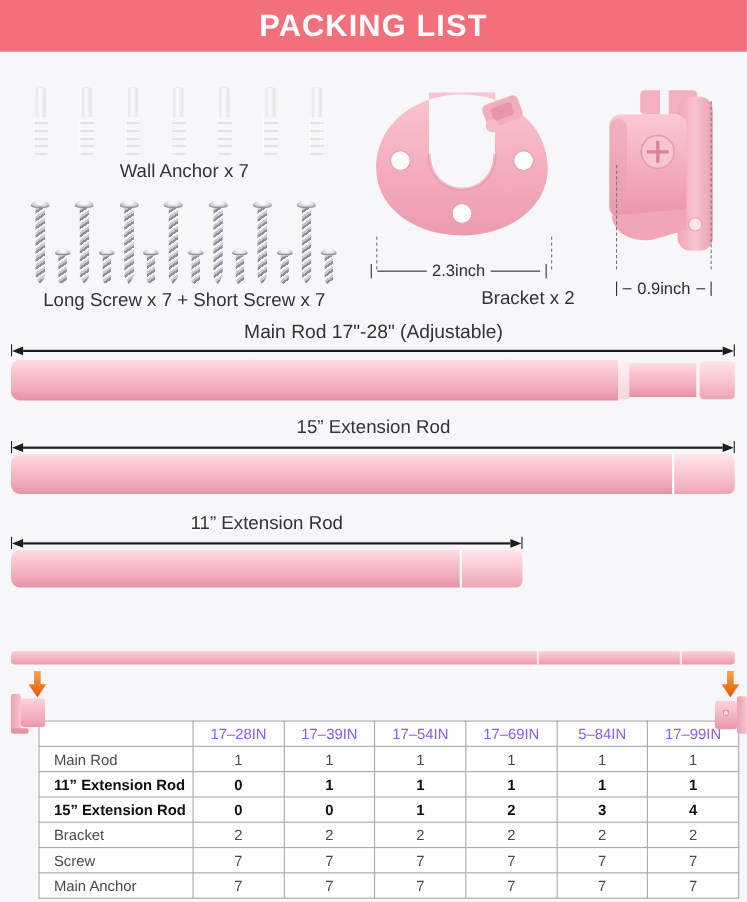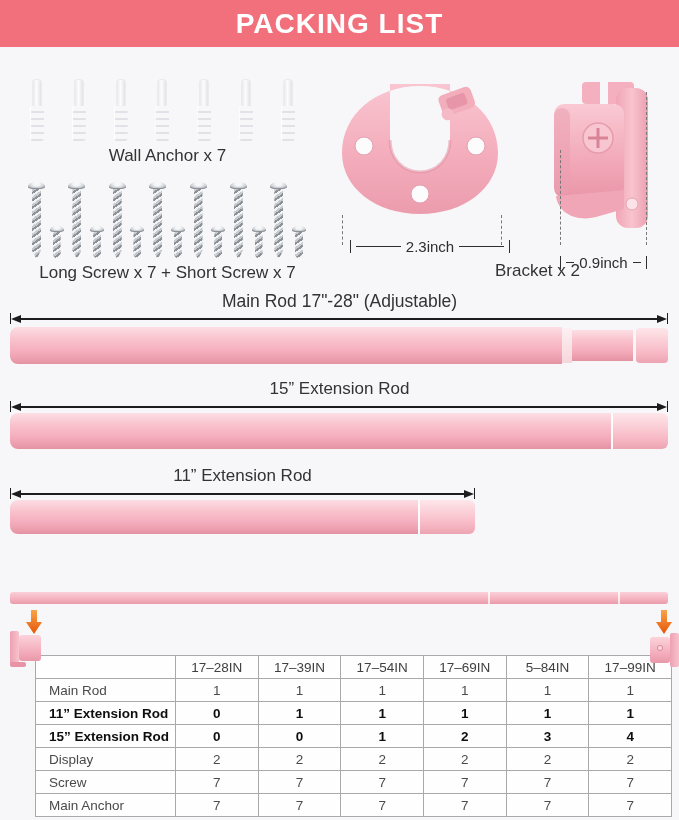--- a/index.html
+++ b/index.html
@@ -56,21 +56,21 @@
   .dn-arrow{position:absolute;width:16px;height:26px;}
   .mini-bracket{position:absolute;width:40px;height:36px;z-index:5;}
   .mb-flange{position:absolute;top:0;width:9px;height:34px;border-radius:2px;background:linear-gradient(90deg,#eda0b0,#f8c3ce);}
   .mb-lip{position:absolute;bottom:0;width:16px;height:5px;border-radius:2px;background:#e894a5;}
   .mb-body{position:absolute;top:4px;width:22px;height:26px;border-radius:3px;background:linear-gradient(180deg,#fbd3db,#f2a9b9 70%,#e898a9);}
   .mb-screw{position:absolute;width:6px;height:6px;border-radius:50%;background:#fbd9e0;box-shadow:inset 0 0 0 1px #de8b9d;}
 
   
   table.spec{position:absolute;left:35px;top:655px;width:637px;border-collapse:collapse;background:#fefefe;table-layout:fixed;font-size:13.5px;color:#4a4a4a;}
   table.spec th,table.spec td{border:1px solid #a9a9a9;height:22px;padding:0;text-align:center;font-weight:400;}
-  table.spec th{color:#404040;}
+  table.spec th{color:#8b5cf6;}
   table.spec td.rowlabel{text-align:left;padding-left:13px;}
   table.spec tr.bold td{font-weight:700;color:#0e0e0e;}
 
   svg{display:block;}
 </style>
 </head>
 <body>
 
 <div id="stage">
 
@@ -231,35 +231,35 @@
     <path d="M10 116 C12 134 32 142 50 137 L78 129 L78 110 Z" fill="#f0a6b6"></path>
     <circle cx="52" cy="58" r="15" fill="#f8c6d1" stroke="#e79cae" stroke-width="1.5"></circle>
     <path d="M42 58 H62 M52 48 V68" stroke="#d98397" stroke-width="3"></path>
   </svg>
 
   <div class="riser" style="left:342px;top:215px;height:30px;"></div>
   <div class="riser" style="left:501px;top:215px;height:30px;"></div>
   <div class="riser" style="left:560px;top:150px;height:95px;"></div>
   <div class="riser" style="left:646px;top:92px;height:153px;"></div>
 
-  <div class="dim" style="left:350px;top:238px;width:160px;">
+  <div class="dim" style="left:337px;top:238px;width:160px;">
     <span class="tick"></span>
     <span class="seg"></span>
     <span class="dim-text">2.3inch</span>
     <span class="seg"></span>
     <span class="tick"></span>
   </div>
   <div class="dim" style="left:560px;top:238px;width:87px;margin-top:16px;">
     <span class="tick"></span>
     <span class="seg"></span>
     <span class="dim-text">0.9inch</span>
     <span class="seg"></span>
     <span class="tick"></span>
   </div>
-  <div class="lbl" style="left:380px;top:261px;width:200px;text-align:right;">Bracket x 2</div>
+  <div class="lbl" style="left:380px;top:261px;width:200px;">Bracket x 2</div>
 
   <div class="lbl" style="left:0;top:291px;width:679px;font-size:17.5px;">Main Rod 17"-28" (Adjustable)</div>
   <div class="arrow-line" style="left:10px;top:313px;width:658px;">
     <span class="tickv"></span>
       <span class="ah-l"></span>
       <span class="mid"></span>
       <span class="ah-r"></span>
       <span class="tickv"></span>
   </div>
   <div style="position:absolute;left:10px;top:327px;width:658px;height:37px;">
@@ -369,21 +369,21 @@
         <tr class="bold">
           <td class="rowlabel">15” Extension Rod</td>
           <td>0</td>
           <td>0</td>
           <td>1</td>
           <td>2</td>
           <td>3</td>
           <td>4</td>
         </tr>
         <tr>
-          <td class="rowlabel">Display</td>
+          <td class="rowlabel">Bracket</td>
           <td>2</td>
           <td>2</td>
           <td>2</td>
           <td>2</td>
           <td>2</td>
           <td>2</td>
         </tr>
         <tr>
           <td class="rowlabel">Screw</td>
           <td>7</td>

